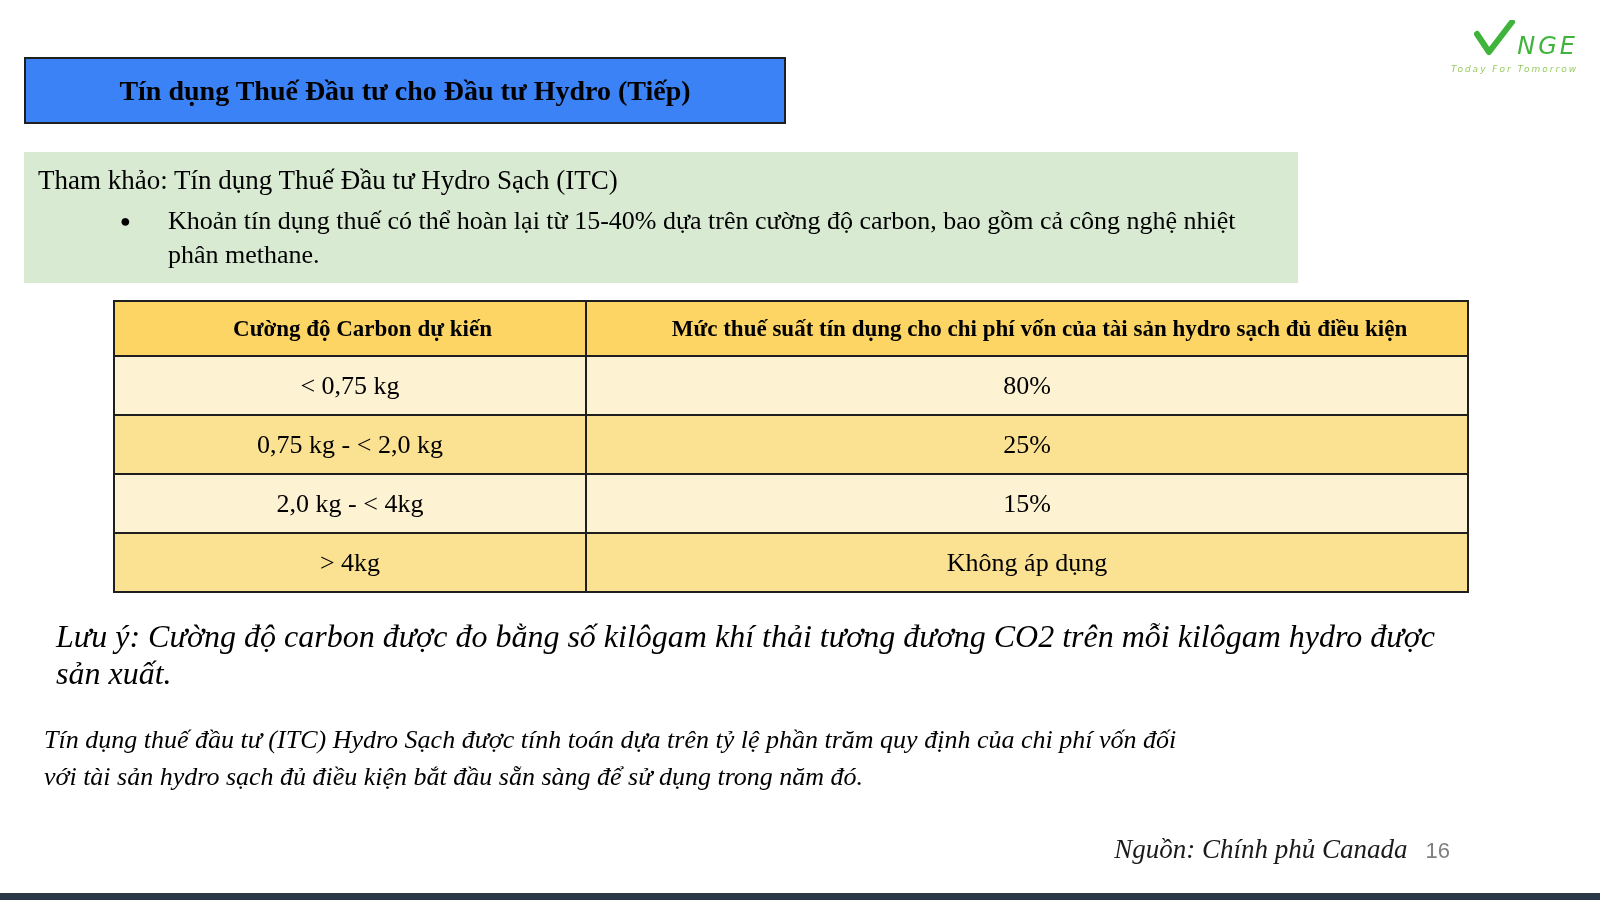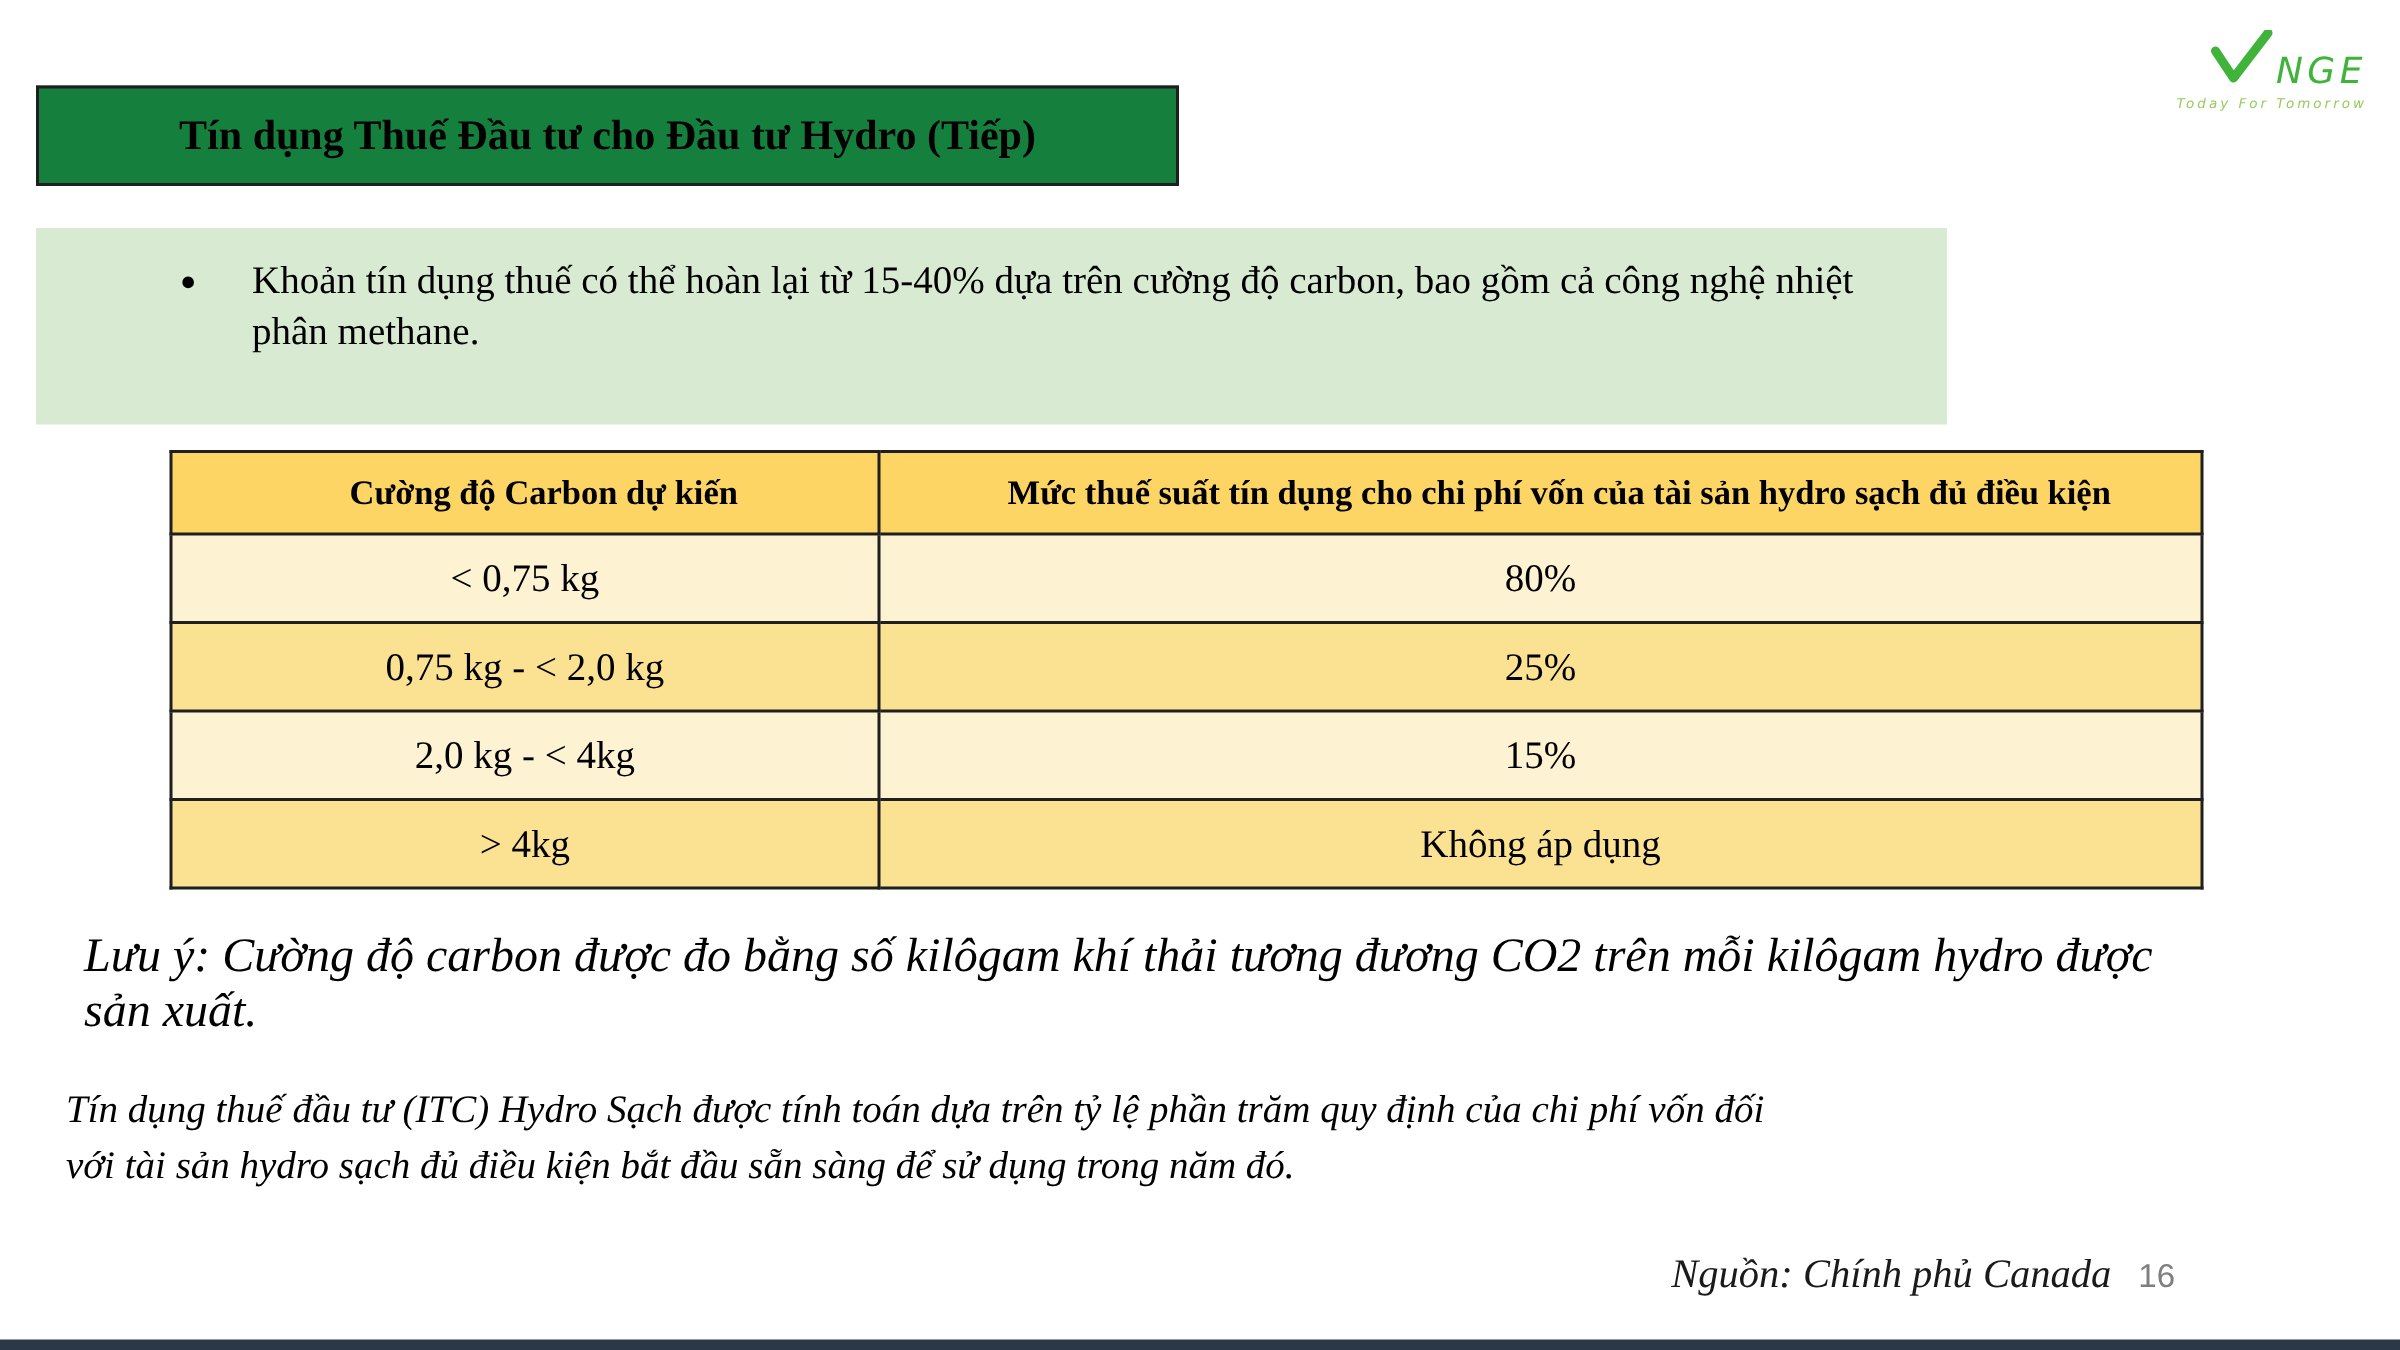--- a/index.html
+++ b/index.html
@@ -45,21 +45,21 @@
     white-space: nowrap;
   }
 
   
   .title-box {
     position: absolute;
     left: 24px;
     top: 57px;
     width: 762px;
     height: 67px;
-    background: #15803d;
+    background: #3b82f6;
     border: 2px solid #1f1f1f;
     display: flex;
     align-items: center;
     justify-content: center;
   }
   .title-box span {
     font-weight: bold;
     font-size: 28px;
   }
 
@@ -183,20 +183,21 @@
     <span class="logo-brand">NGE</span>
   </div>
   <div class="logo-tagline">Today For Tomorrow</div>
 </div>
 
 <div class="title-box">
   <span>Tín dụng Thuế Đầu tư cho Đầu tư Hydro (Tiếp)</span>
 </div>
 
 <div class="ref-box">
+  <div class="ref-heading">Tham khảo: Tín dụng Thuế Đầu tư Hydro Sạch (ITC)</div>
   <div class="ref-bullet-row">
     <span class="ref-bullet-marker">●</span>
     <span class="ref-bullet-text">Khoản tín dụng thuế có thể hoàn lại từ 15-40% dựa trên cường độ carbon, bao gồm cả công nghệ nhiệt phân methane.</span>
   </div>
 </div>
 
 <table class="tax-table">
   <thead>
     <tr>
       <th class="col-intensity">Cường độ Carbon dự kiến</th>

